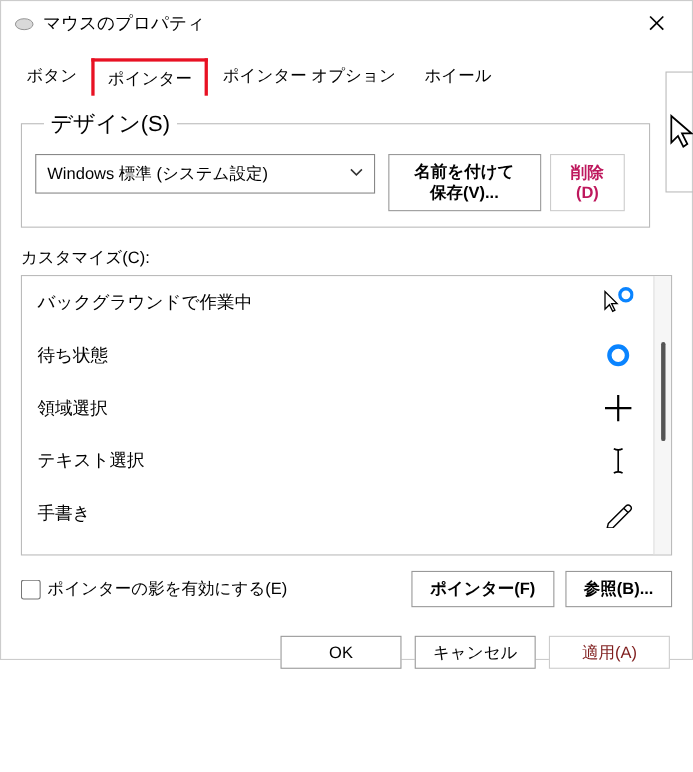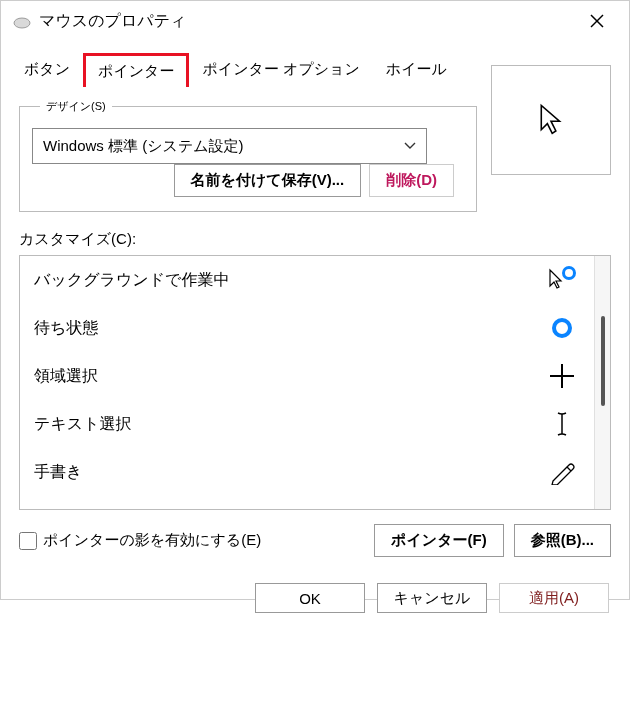--- a/index.html
+++ b/index.html
@@ -7,22 +7,22 @@
     .dialog { width: 630px; height: 600px; border: 1px solid #ccc; display: flex; flex-direction: column; }
     .titlebar { display: flex; align-items: center; padding: 8px 12px; height: 40px; }
     .title-icon { width: 18px; height: 12px; margin-right: 8px; }
     .title-text { flex: 1; font-size: 16px; }
     .close-btn { width: 40px; height: 32px; display: flex; align-items: center; justify-content: center; cursor: pointer; font-size: 16px; }
     .tabs { display: flex; padding: 12px 10px 0 10px; gap: 0; }
     .tab { padding: 6px 12px; font-size: 15px; border: 1px solid transparent; border-bottom: none; cursor: pointer; }
     .tab.active { border: 3px solid #e81123; border-bottom: none; text-align: center; }
     .tab-content { flex: 1; padding: 0 18px 10px 18px; display: flex; flex-direction: column; }
     .fieldset { border: 1px solid #bbb; padding: 14px 12px 14px 12px; margin-top: 12px; position: relative; display: flex; }
-    legend { font-size: 11px; padding: 0 6px; margin-left: 8px; }
-    .design-left { flex: 1; display: flex; flex-direction: column; }
+    legend { font-size: 20px; padding: 0 6px; margin-left: 8px; }
+    .design-left { flex: 1; display: flex; flex-direction: row; gap: 12px; }
     .dropdown { display: flex; align-items: center; border: 1px solid #888; padding: 6px 10px; height: 36px; cursor: pointer; justify-content: space-between; width: 395px; }
     .dropdown-text { font-size: 15px; }
     .dropdown-chevron { font-size: 10px; }
     .design-buttons { display: flex; gap: 8px; justify-content: flex-end; padding-right: 10px; }
     .btn { border: 1px solid #999; background: #fff; padding: 6px 16px; font-size: 15px; cursor: pointer; font-weight: bold; }
     .btn:disabled { color: #be185d; border-color: #ccc; cursor: default; }
     .preview-box { border: 1px solid #bbb; width: 120px; height: 110px; margin-left: 14px; display: flex; align-items: center; justify-content: center; position: relative; top: -22px; }
     .customize-label { margin-top: 18px; font-size: 15px; }
     .list { border: 1px solid #bbb; margin-top: 6px; height: 255px; overflow: hidden; position: relative; display: flex; }
     .list-inner { flex: 1; overflow: hidden; }

